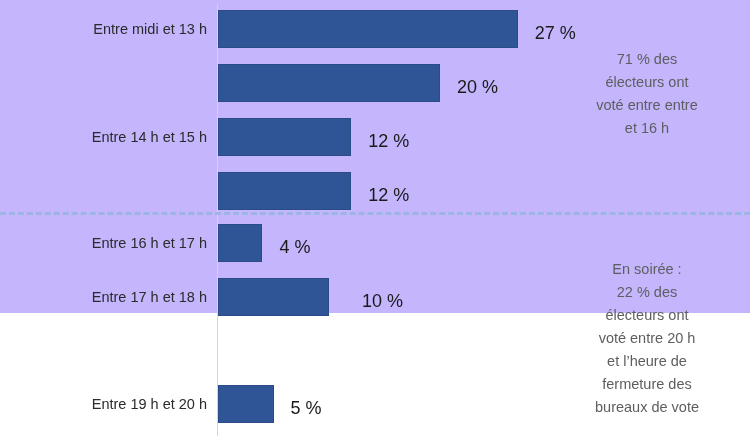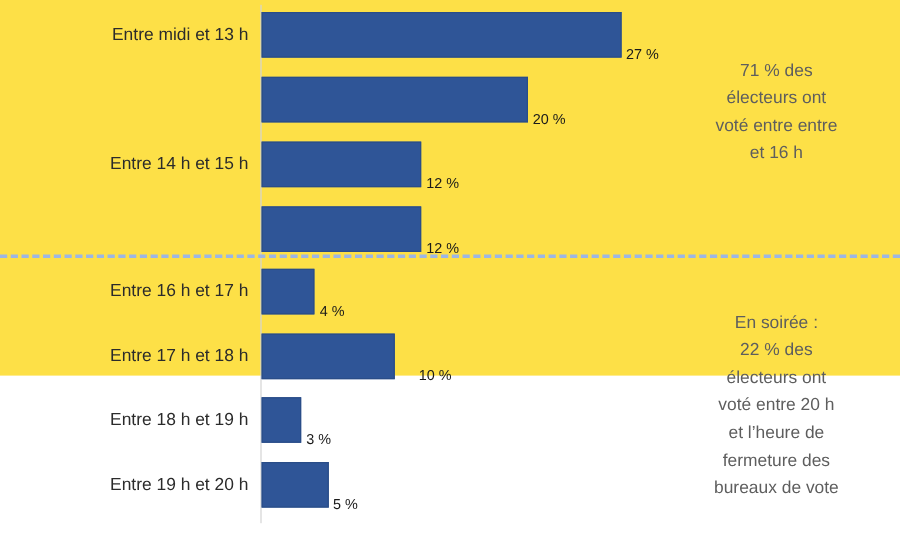--- a/index.html
+++ b/index.html
@@ -11,21 +11,21 @@
     width: 750px;
     height: 445px;
     font-family: "Liberation Sans", sans-serif;
     overflow: hidden;
   }
 
   #chart-root {
     position: relative;
     width: 750px;
     height: 313px;
-    background: #fde047;
+    background: #c4b5fd;
   }
 
   
   .plot-area {
     position: absolute;
     left: 0;
     top: 0;
     width: 545px;
     height: 445px;
   }
@@ -65,27 +65,27 @@
     left: 218px;
     top: 0;
     height: 38px;
     background: #2f5597;
     border: 1px solid #2a4d88;
     box-sizing: border-box;
   }
 
   .bar-value {
     position: absolute;
-    top: 16px;
+    top: 4px;
     height: 38px;
     line-height: 38px;
-    font-size: 12px;
+    font-size: 18px;
     color: #1a1a1a;
     white-space: nowrap;
-    padding-left: 4px;
+    padding-left: 17px;
   }
 
   
   .separator {
     position: absolute;
     left: 0;
     top: 212px;
     width: 750px;
     height: 0;
     border-top: 3px dashed #9cb6e4;
@@ -139,25 +139,20 @@
       <div class="bar" style="width: 44.4px; background: rgb(47, 85, 151); border-color: rgb(42, 77, 136);"></div>
       <span class="bar-value" style="left: 262.4px;">4 %</span>
     </div>
 
     <div class="bar-row" id="row-5" style="top:278px;">
       <span class="cat-label">Entre 17 h et 18 h</span>
       <div class="bar" style="width: 111px; background: rgb(47, 85, 151); border-color: rgb(42, 77, 136);"></div>
       <span class="bar-value" style="left: 329px; margin-left: 16px;">10 %</span>
     </div>
 
-    <div class="bar-row" id="row-6" style="top:331px;">
-      <span class="cat-label">Entre 18 h et 19 h</span>
-      <div class="bar" style="width: 33.3px; background: rgb(47, 85, 151); border-color: rgb(42, 77, 136);"></div>
-      <span class="bar-value" style="left: 251.3px;">3 %</span>
-    </div>
 
     <div class="bar-row" id="row-7" style="top:385px;">
       <span class="cat-label">Entre 19 h et 20 h</span>
       <div class="bar" style="width: 55.5px; background: rgb(47, 85, 151); border-color: rgb(42, 77, 136);"></div>
       <span class="bar-value" style="left: 273.5px;">5 %</span>
     </div>
   </div>
 
   <div class="separator" style="border-top-color: rgb(156, 182, 228);"></div>
 

